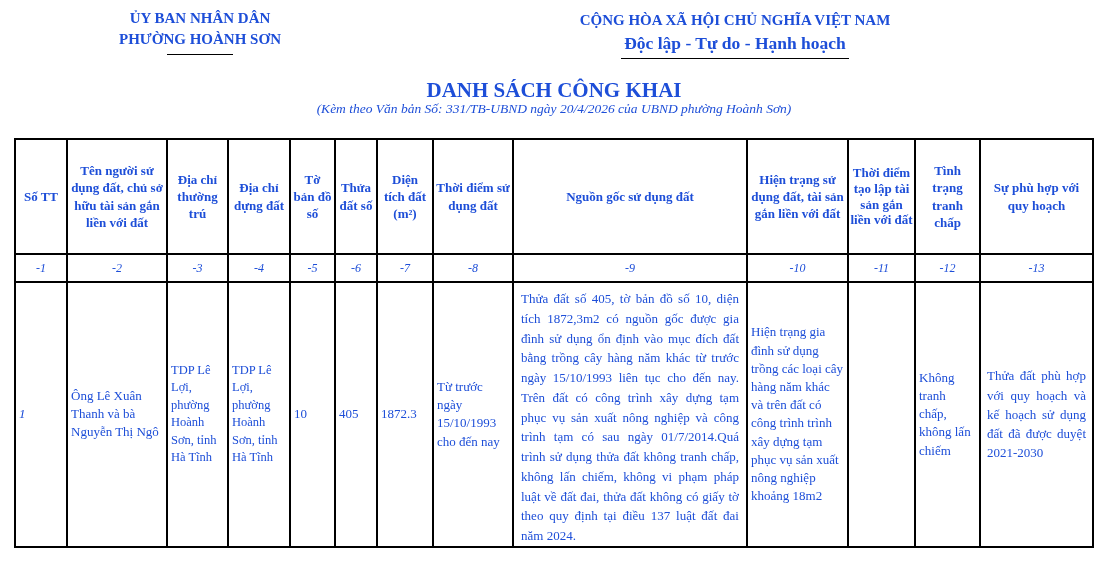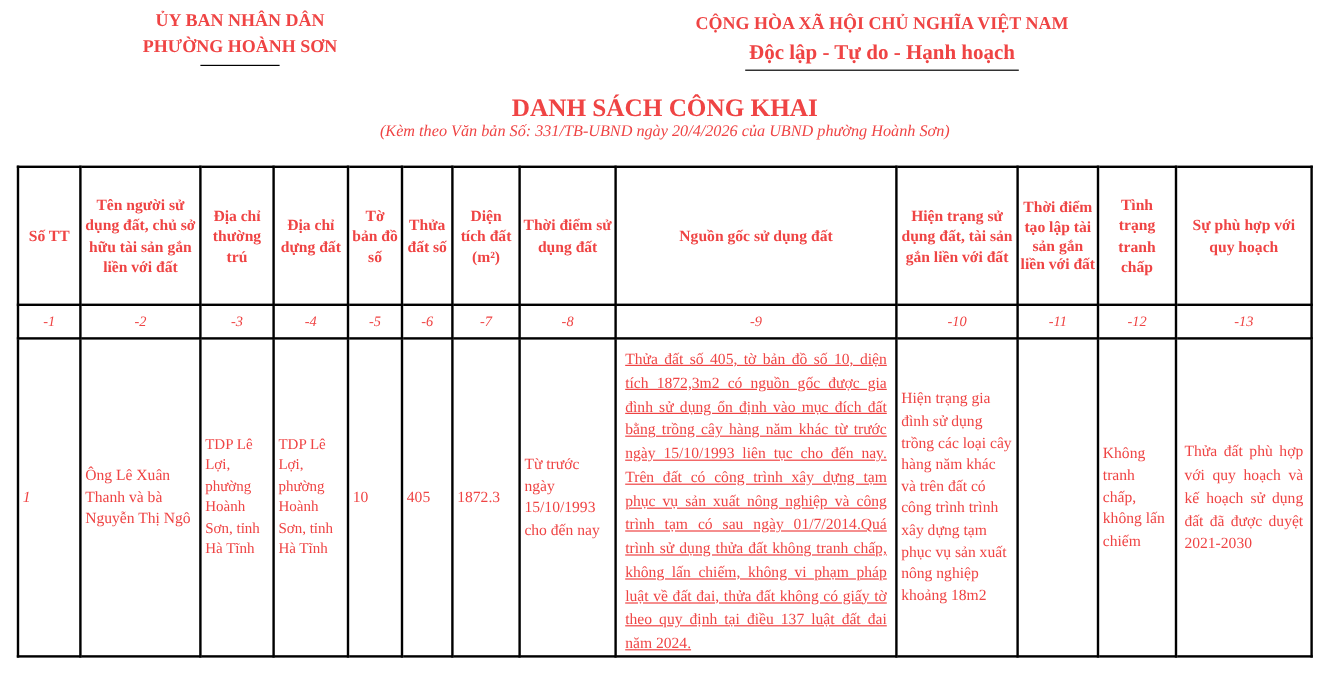--- a/index.html
+++ b/index.html
@@ -1,19 +1,19 @@
 <!DOCTYPE html>
 <html><head>
 <meta charset="utf-8">
 <style>
   * { margin:0; padding:0; box-sizing:border-box; }
   html,body { background:#fff; }
   .page {
     position:relative; width:1108px; height:562px; background:#ffffff;
-    font-family:"Liberation Serif","DejaVu Serif",serif; color:#ef4444;
+    font-family:"Liberation Serif","DejaVu Serif",serif; color:#1d4ed8;
     overflow:hidden;
   }
   
   .lh-left  { position:absolute; left:55px;  top:8px;  width:290px; text-align:center; }
   .lh-right { position:absolute; left:535px; top:10px; width:400px; text-align:center; }
   .lh-line1 { font-weight:bold; font-size:15px; line-height:1.4; }
   .lh-line2 { font-weight:bold; font-size:15px; line-height:1.4; }
   .lh-right .lh-line2 { font-size:17.5px; display:inline-block; border-bottom:1.5px solid #000; padding:0 3px 2px; }
   .lh-underline { width:66px; border-top:1.5px solid #000; margin:4px auto 0; }
   
@@ -25,21 +25,21 @@
   table.main th, table.main td { border:2px solid #000; overflow:hidden; }
   tr.hdr { height:115px; }
   tr.hdr th { font-weight:bold; font-size:13px; line-height:1.32; text-align:center; vertical-align:middle; padding:1px 2px; }
   tr.hdr th.tight { line-height:1.2; padding:1px 1px; }
   tr.idx { height:28px; }
   tr.idx td { font-style:italic; font-size:12px; text-align:center; vertical-align:middle; padding:0; }
   tr.data { height:254px; }
   tr.data td { font-size:13px; line-height:1.4; text-align:left; vertical-align:middle; padding:1px 3px; }
   tr.data td.ital { font-style:italic; }
   tr.data td.sm { font-size:12.5px; }
-  tr.data td.just-top { text-align:justify; vertical-align:top; padding:6px 7px 0; line-height:1.52;text-decoration:underline; }
+  tr.data td.just-top { text-align:justify; vertical-align:top; padding:6px 7px 0; line-height:1.52; }
   tr.data td.just-mid { text-align:justify; padding:1px 6px; line-height:1.48; }
 </style>
 </head>
 <body>
 
 <div class="page">
 
   <div class="lh-left">
     <div class="lh-line1">ỦY BAN NHÂN DÂN</div>
     <div class="lh-line2">PHƯỜNG HOÀNH SƠN</div>

